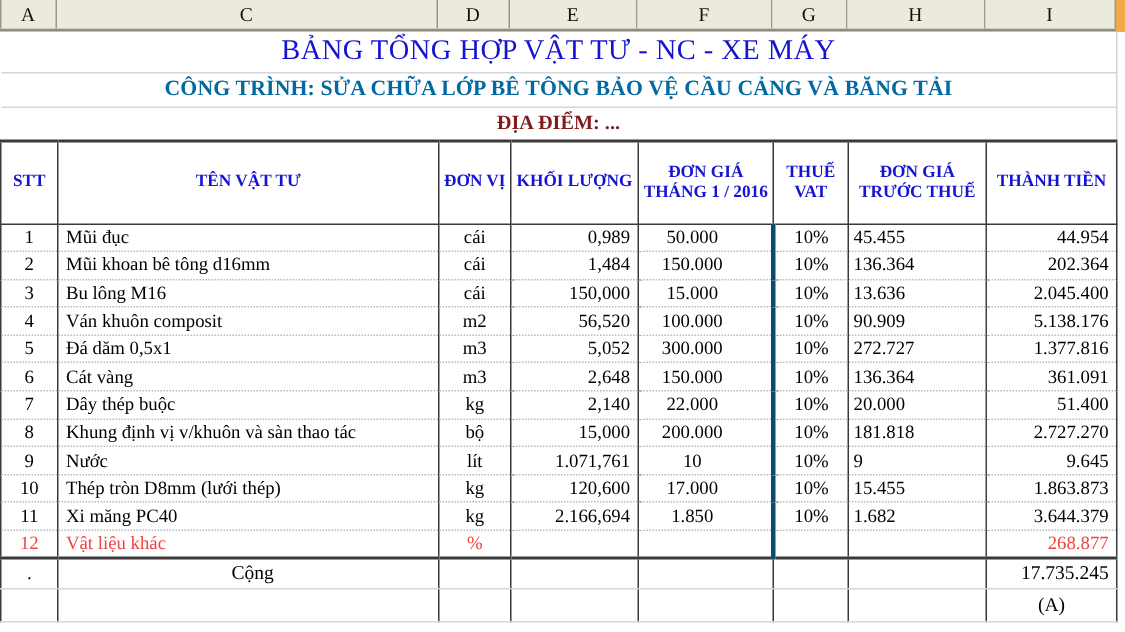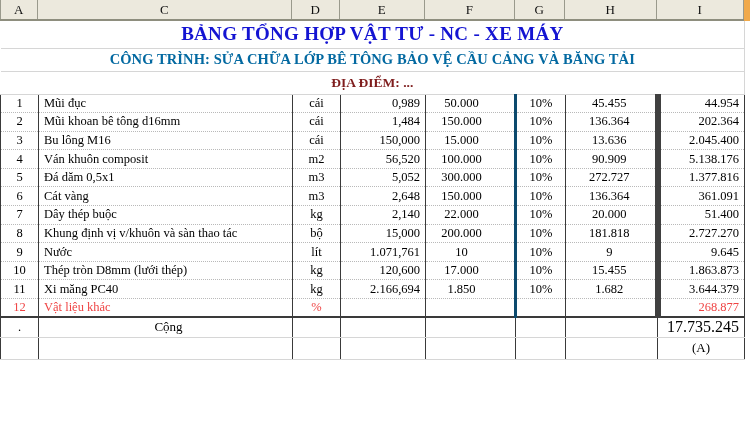--- a/index.html
+++ b/index.html
@@ -40,21 +40,21 @@
     height:18.6px;
     vertical-align:middle;
     border-right:1px solid #d6d6d6;
     border-bottom:1px solid #d6d6d6;
     overflow:hidden;white-space:nowrap;
   }
 
   
   .band td{border-right:none;border-bottom:1px solid #e4e4e4;}
   .title-main{
-    color:#1414d2;font-weight:bold;font-size:19px;
+    color:#1414d2;font-weight:normal;font-size:19px;
     text-align:center;letter-spacing:.3px;
   }
   .title-sub{
     color:#0369a1;font-weight:bold;font-size:14.5px;
     text-align:center;letter-spacing:.1px;
   }
   .title-loc{
     color:#7f1d1d;font-weight:bold;font-size:13.5px;
     text-align:center;
   }
@@ -78,35 +78,35 @@
     border-left:1px solid #d6d6d6;
     border-right:1px solid #d6d6d6;
     border-bottom:1px dotted #b9b9b9;
   }
   tr.row td.c-a{text-align:center;border-left:1px solid #3a3a3a;border-right:1px solid #3a3a3a;}
   tr.row td.c-c{text-align:left;border-right:1px solid #3a3a3a;padding-left:5px;}
   tr.row td.c-d{text-align:center;border-right:1px solid #3a3a3a;}
   tr.row td.c-e{text-align:right;border-right:1px solid #3a3a3a;padding-right:5px;}
   tr.row td.c-f{text-align:center;border-right:3px solid #0c4a6e;padding-right:20px;}
   tr.row td.c-g{text-align:center;border-right:1px solid #3a3a3a;}
-  tr.row td.c-h{text-align:center;border-right:6px solid #404040;padding-right:5px;}
+  tr.row td.c-h{text-align:left;border-right:1px solid #404040;padding-right:5px;}
   tr.row td.c-i{text-align:right;border-right:1px solid #3a3a3a;padding-right:5px;}
 
   tr.row.last-item td{border-bottom:2px solid #3a3a3a;}
   tr.row.blue td{color:#ef4444;}
 
   
   tr.total td{
     border-left:1px solid #d6d6d6;border-right:1px solid #d6d6d6;
     border-bottom:1px solid #d6d6d6;height:20px;
   }
   tr.total td.c-a{text-align:center;border-left:1px solid #3a3a3a;border-right:1px solid #3a3a3a;}
   tr.total td.c-c{text-align:center;padding-left:9px;border-right:1px solid #3a3a3a;font-size:13px;}
   tr.total td.c-d,tr.total td.c-e,tr.total td.c-f,tr.total td.c-g,tr.total td.c-h{border-right:1px solid #3a3a3a;}
-  tr.total td.c-i{text-align:right;padding-right:5px;border-right:1px solid #3a3a3a;font-size:16px;}
+  tr.total td.c-i{text-align:right;padding-right:5px;border-right:1px solid #3a3a3a;font-size:13px;}
 
   tr.tail td{height:22px;border-right:1px solid #d6d6d6;border-bottom:1px solid #d6d6d6;}
   tr.tail td.c-a{border-left:1px solid #3a3a3a;border-right:1px solid #3a3a3a;}
   tr.tail td.c-c,tr.tail td.c-d,tr.tail td.c-e,tr.tail td.c-f,tr.tail td.c-g,tr.tail td.c-h{border-right:1px solid #3a3a3a;}
   tr.tail td.c-i{text-align:center;border-right:1px solid #3a3a3a;font-size:13px;}
 
   .rightstrip{position:absolute;top:0;right:0;width:6px;height:21px;background:#f0a94a;}
 </style>
 </head>
 <body>
@@ -141,20 +141,30 @@
       <tr class="band band-main">
         <td colspan="8" class="title-main">BẢNG TỔNG HỢP VẬT TƯ - NC - XE MÁY</td>
       </tr>
       <tr class="band band-sub">
         <td colspan="8" class="title-sub">CÔNG TRÌNH: SỬA CHỮA LỚP BÊ TÔNG BẢO VỆ CẦU CẢNG VÀ BĂNG TẢI</td>
       </tr>
       <tr class="band band-loc">
         <td colspan="8" class="title-loc">ĐỊA ĐIỂM: ...</td>
       </tr>
 
+      <tr class="thead">
+        <td>STT</td>
+        <td>TÊN VẬT TƯ</td>
+        <td>ĐƠN VỊ</td>
+        <td>KHỐI LƯỢNG</td>
+        <td>ĐƠN GIÁ THÁNG 1 / 2016</td>
+        <td>THUẾ VAT</td>
+        <td>ĐƠN GIÁ TRƯỚC THUẾ</td>
+        <td>THÀNH TIỀN</td>
+      </tr>
 
       </tbody>
       <tbody id="rows-host">
         <tr class="row">
           <td class="c-a">1</td>
           <td class="c-c">Mũi đục</td>
           <td class="c-d">cái</td>
           <td class="c-e">0,989</td>
           <td class="c-f">50.000</td>
           <td class="c-g">10%</td>

